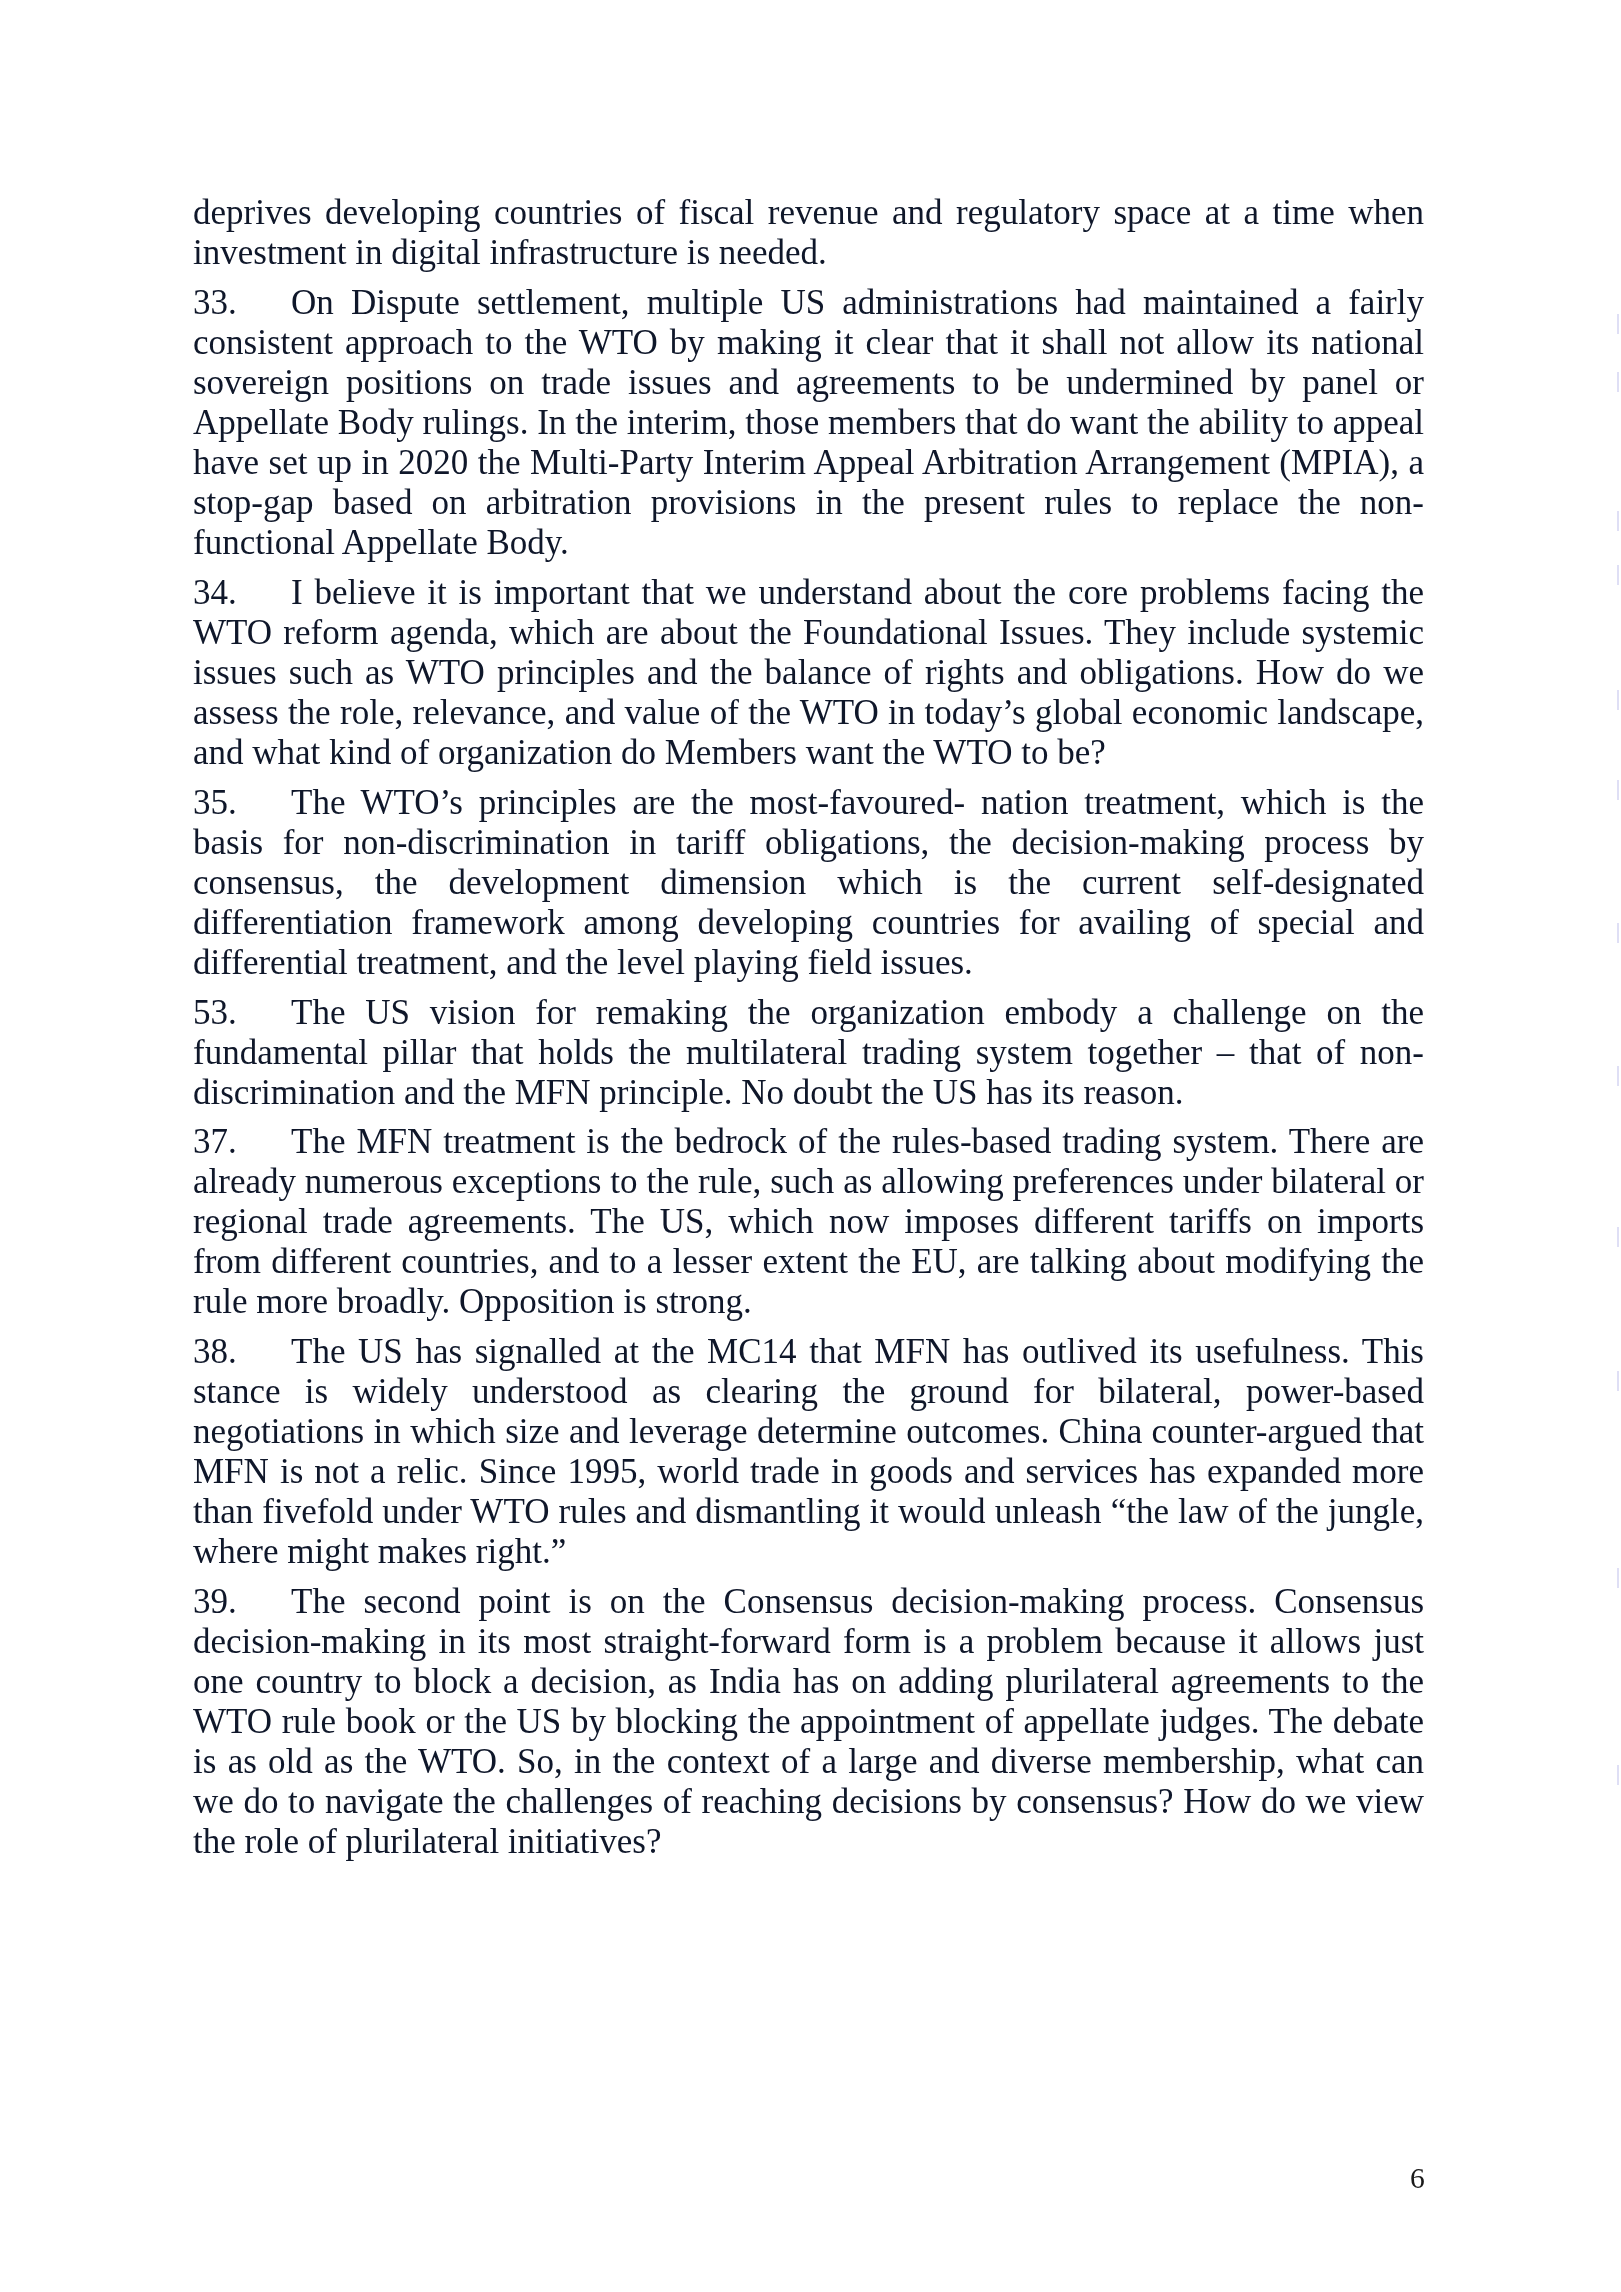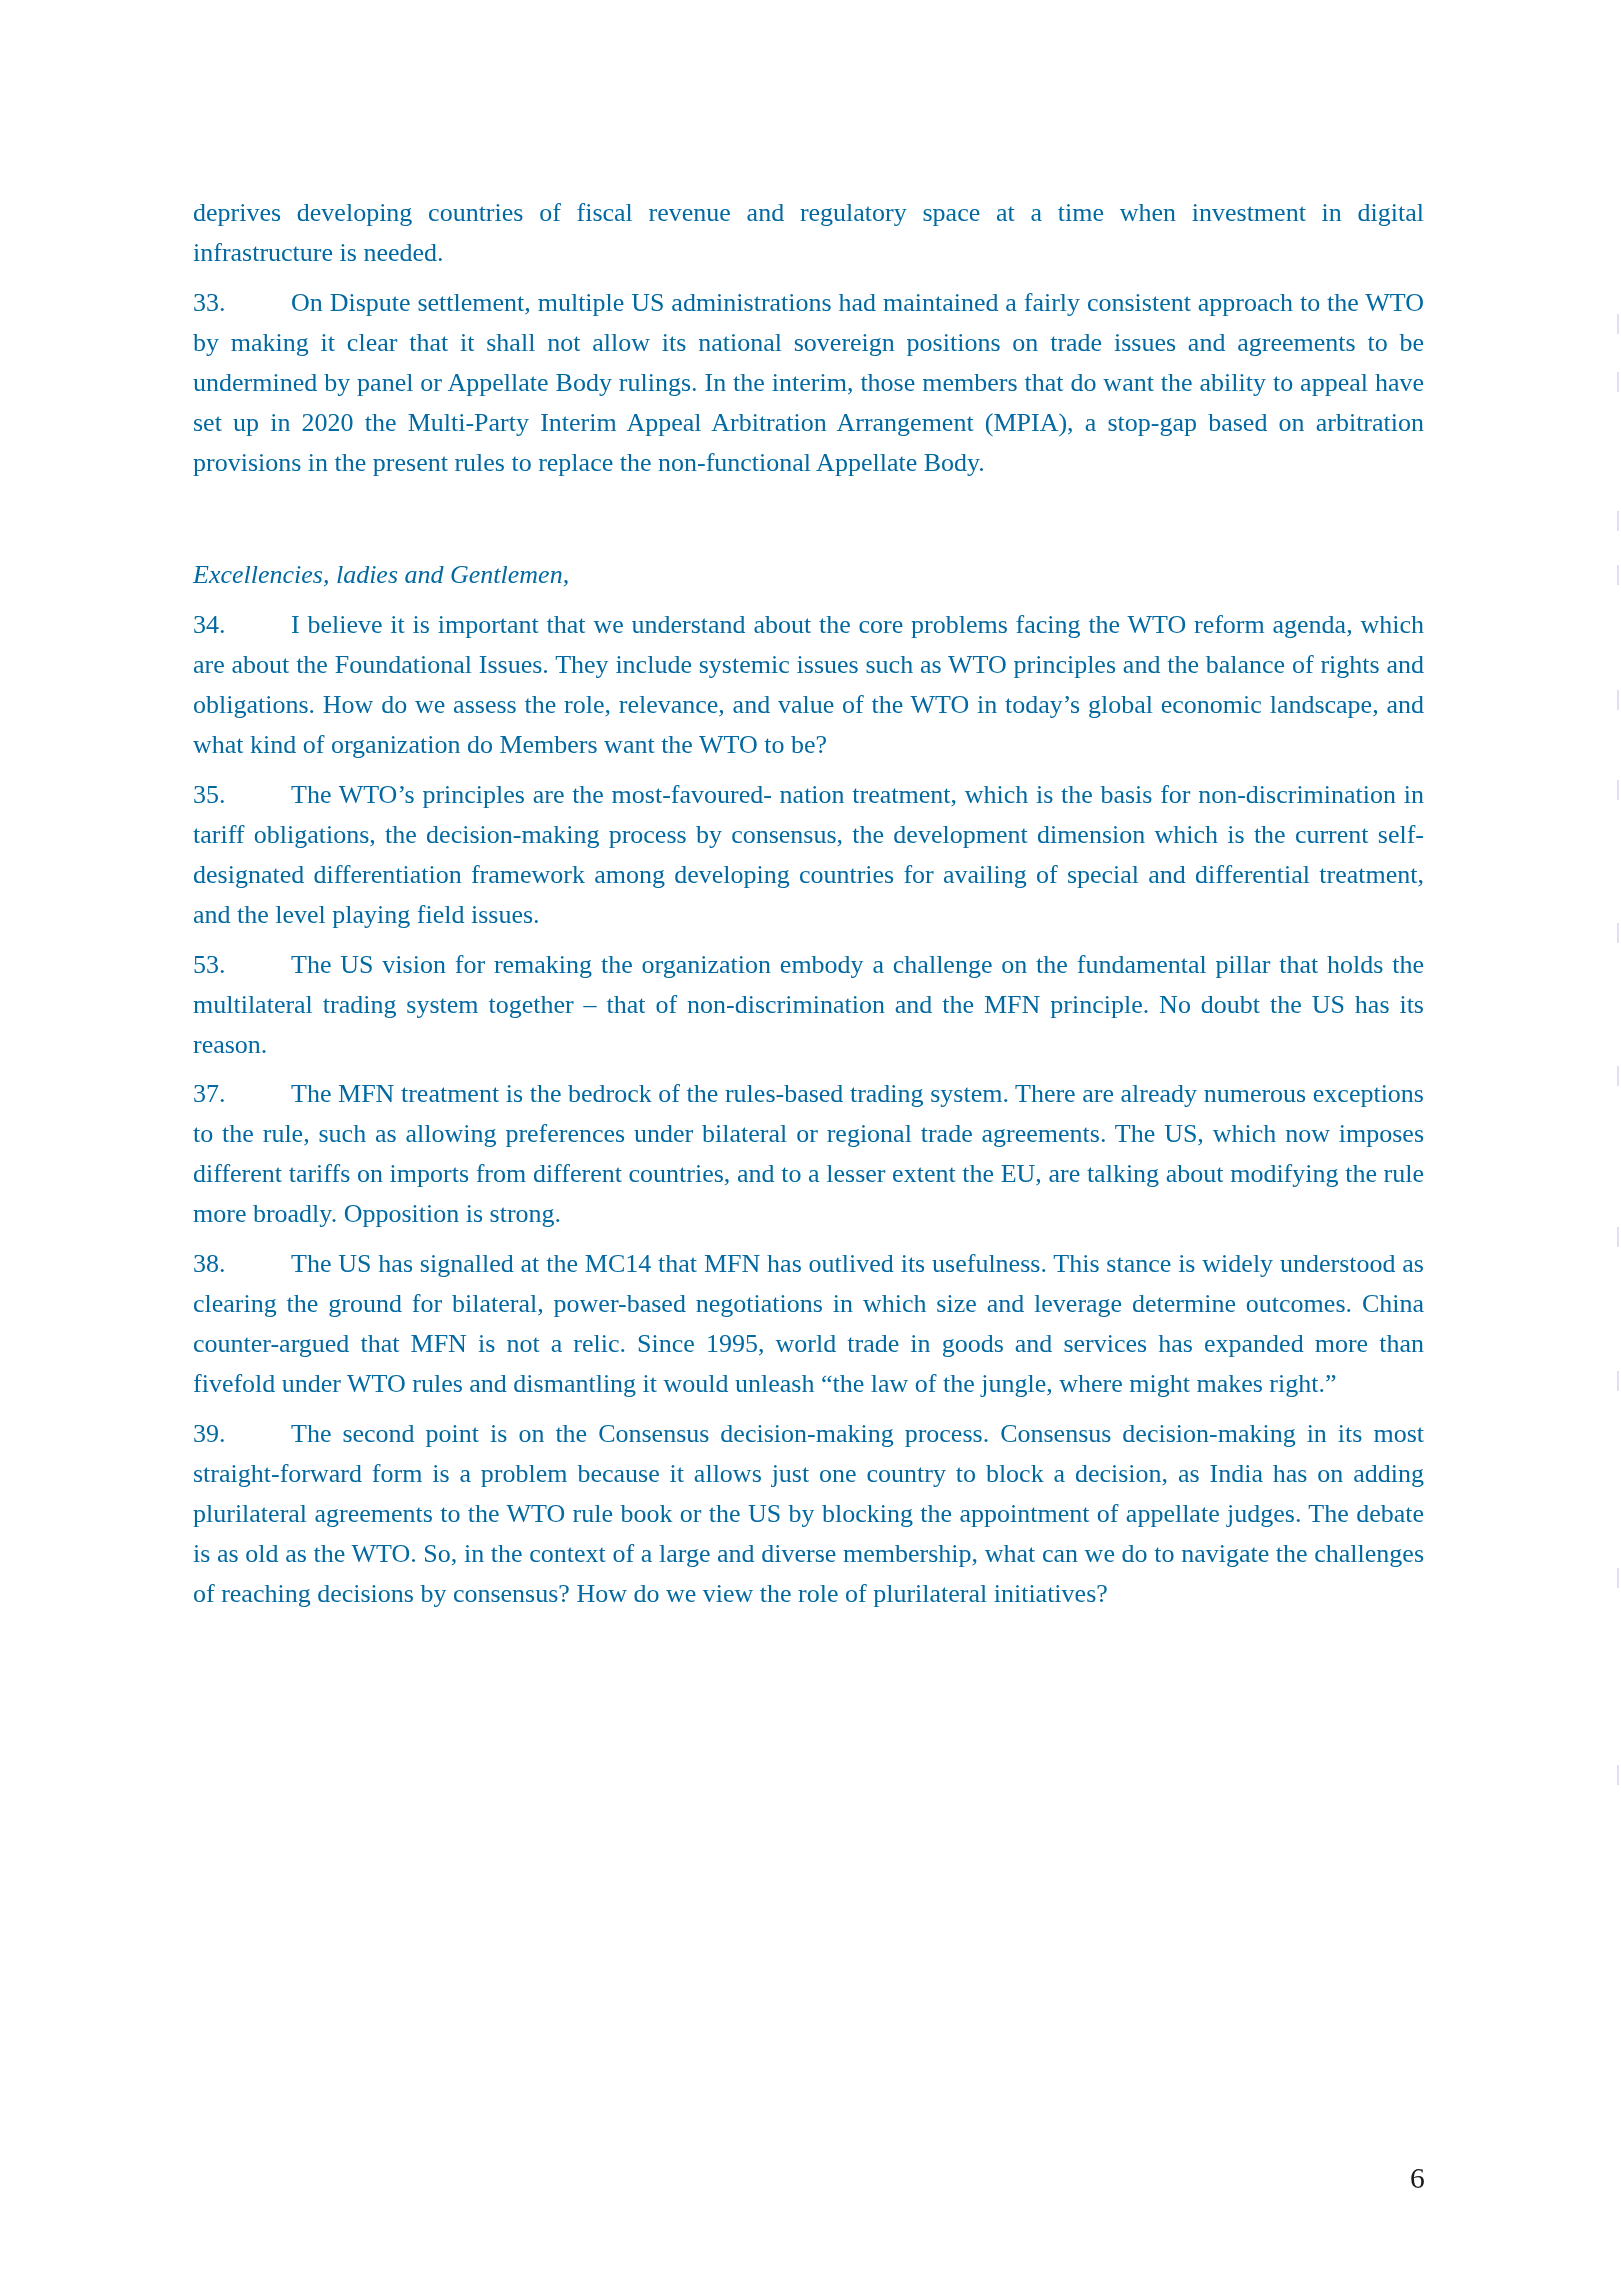--- a/index.html
+++ b/index.html
@@ -1,20 +1,20 @@
 <!DOCTYPE html>
 <html style="font-size:14.3px"><head>
 <meta charset="utf-8">
 <style>
   html, body { margin: 0; padding: 0; background: #ffffff; }
   body { width: 1621px; height: 2293px; position: relative; overflow: hidden; }
   .page {
     position: absolute; left: 193px; top: 193px; width: 1231px;
     font-family: "Liberation Serif", "DejaVu Serif", serif;
-    font-size: 26px; line-height: 40px; color: #0369a1;
+    font-size: 35px; line-height: 40px; color: #0f172a;
   }
   .para { text-align: justify; margin: 0 0 9.9px 0; }
   .para .num { display: inline-block; width: 98px; }
   .para .num.bold { font-weight: normal; }
   .para b { font-weight: normal; }
   .salutation { font-style: italic; margin: 72px 0 9.9px 0; }
   .cont { text-align: justify; margin: 0 0 9.9px 0; }
   .page-number {
     position: absolute; left: 1410px; top: 2162px;
     font-family: "Liberation Serif", "DejaVu Serif", serif;
@@ -26,21 +26,20 @@
 </head>
 <body>
 
 <div class="page">
   <p class="cont">deprives developing countries of fiscal revenue and regulatory space at a time when investment in digital infrastructure is needed.</p>
 
   <p class="para">
     <span class="num">33.</span><span>On </span><b>Dispute settlement</b><span>, multiple US administrations had maintained a fairly consistent approach to the WTO by making it clear that it shall not allow its national sovereign positions on trade issues and agreements to be undermined by panel or Appellate Body rulings. In the interim, those members that do want the ability to appeal have set up in 2020 the Multi-Party Interim Appeal Arbitration Arrangement (MPIA), a stop-gap based on arbitration provisions in the present rules to replace the non-functional Appellate Body.</span>
   </p>
 
-  <p class="salutation">Excellencies, ladies and Gentlemen,</p>
 
   <p class="para">
     <span class="num">34.</span><span>I believe it is important that we understand about the core problems facing the WTO reform agenda, which are about the </span><b>Foundational Issues.</b><span> They include systemic issues such as WTO principles and the balance of rights and obligations. How do we assess the role, relevance, and value of the WTO in today’s global economic landscape, and what kind of organization do Members want the WTO to be?</span>
   </p>
 
   <p class="para">
     <span class="num">35.</span><span>The WTO’s principles are the </span><b>most-favoured- nation treatment</b><span>, which is the basis for non-discrimination in tariff obligations, the </span><b>decision-making</b><span> process by consensus, the </span><b>development</b><span> dimension which is the current self-designated differentiation framework among developing countries for availing of special and differential treatment, and the </span><b>level playing field</b><span> issues.</span>
   </p>
 
   <p class="para">

